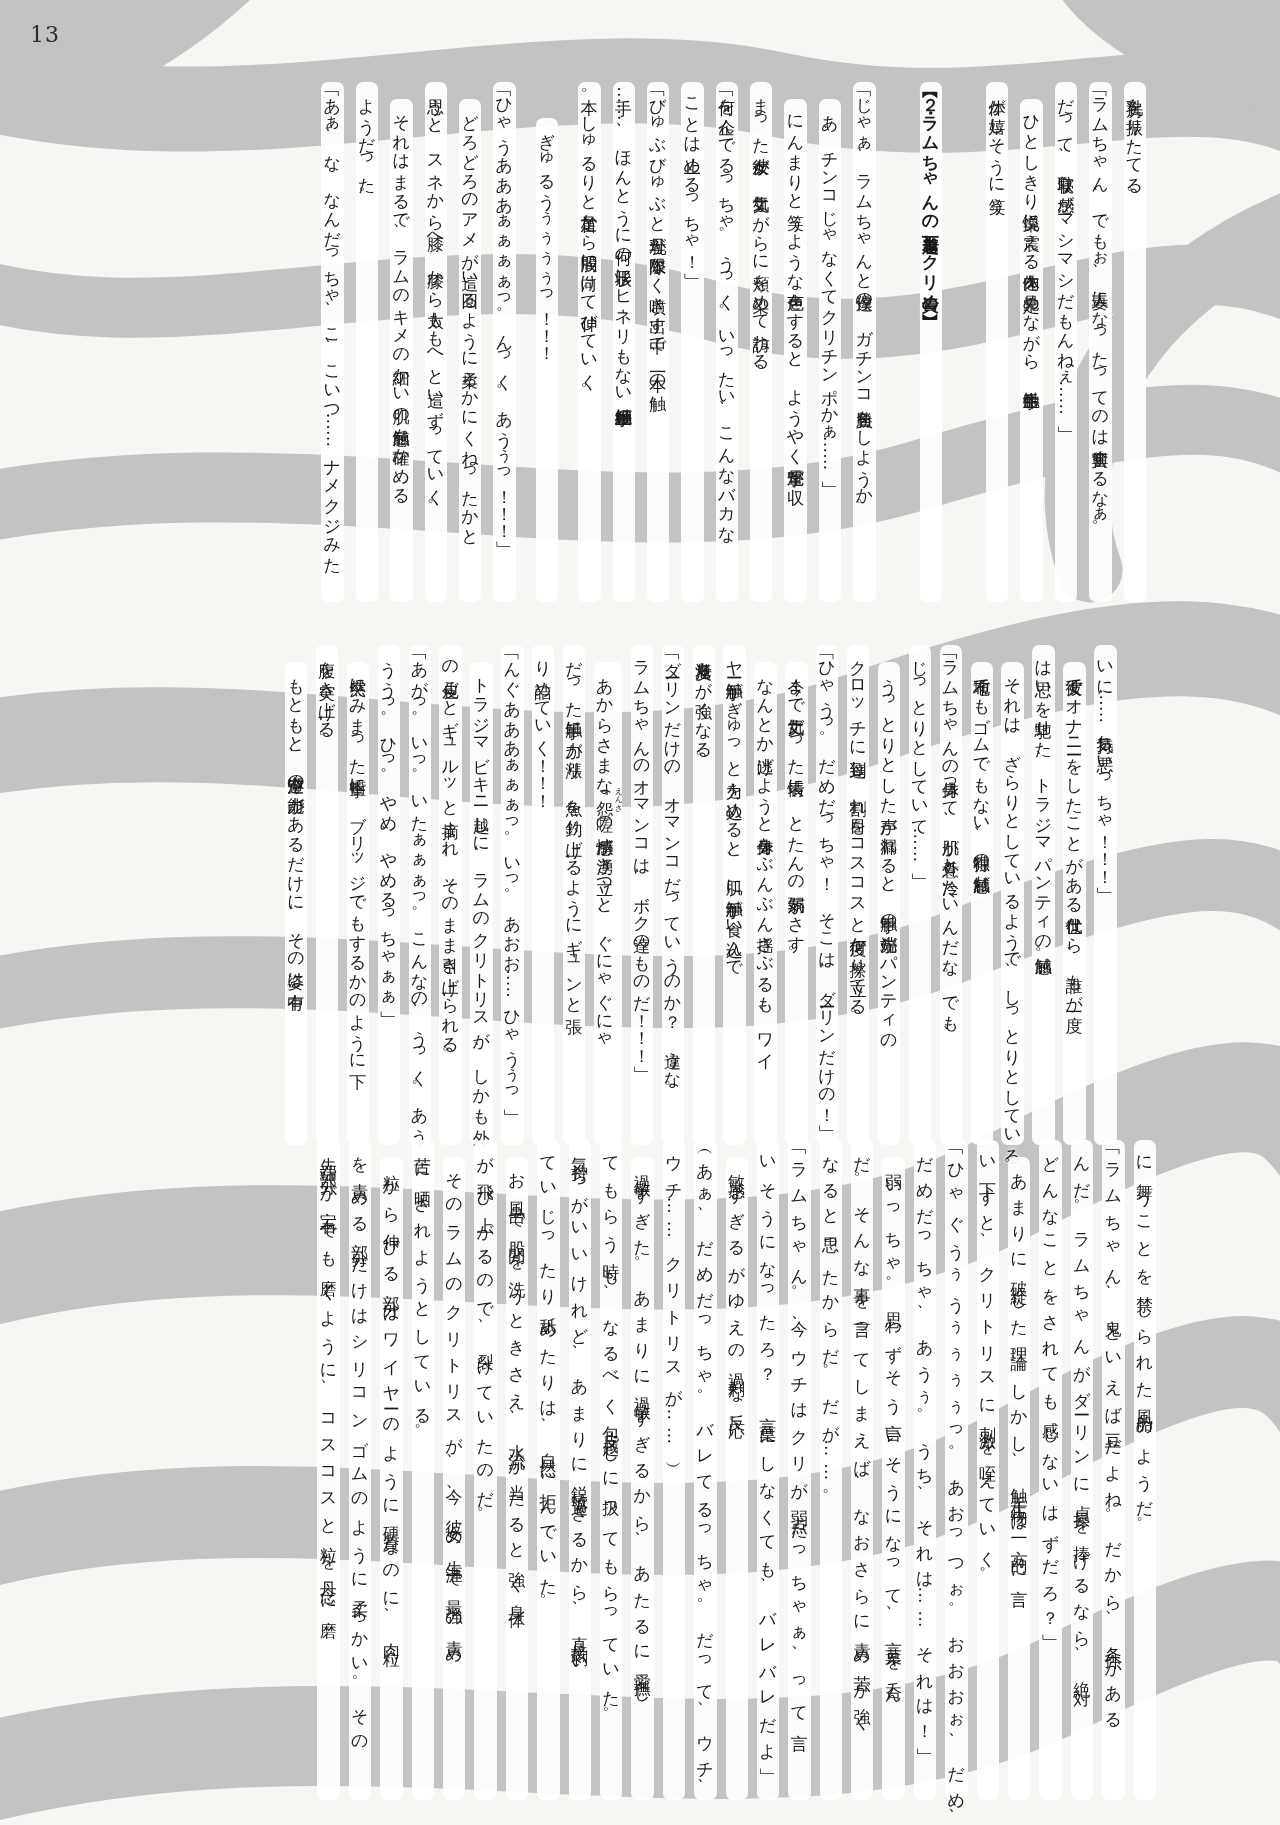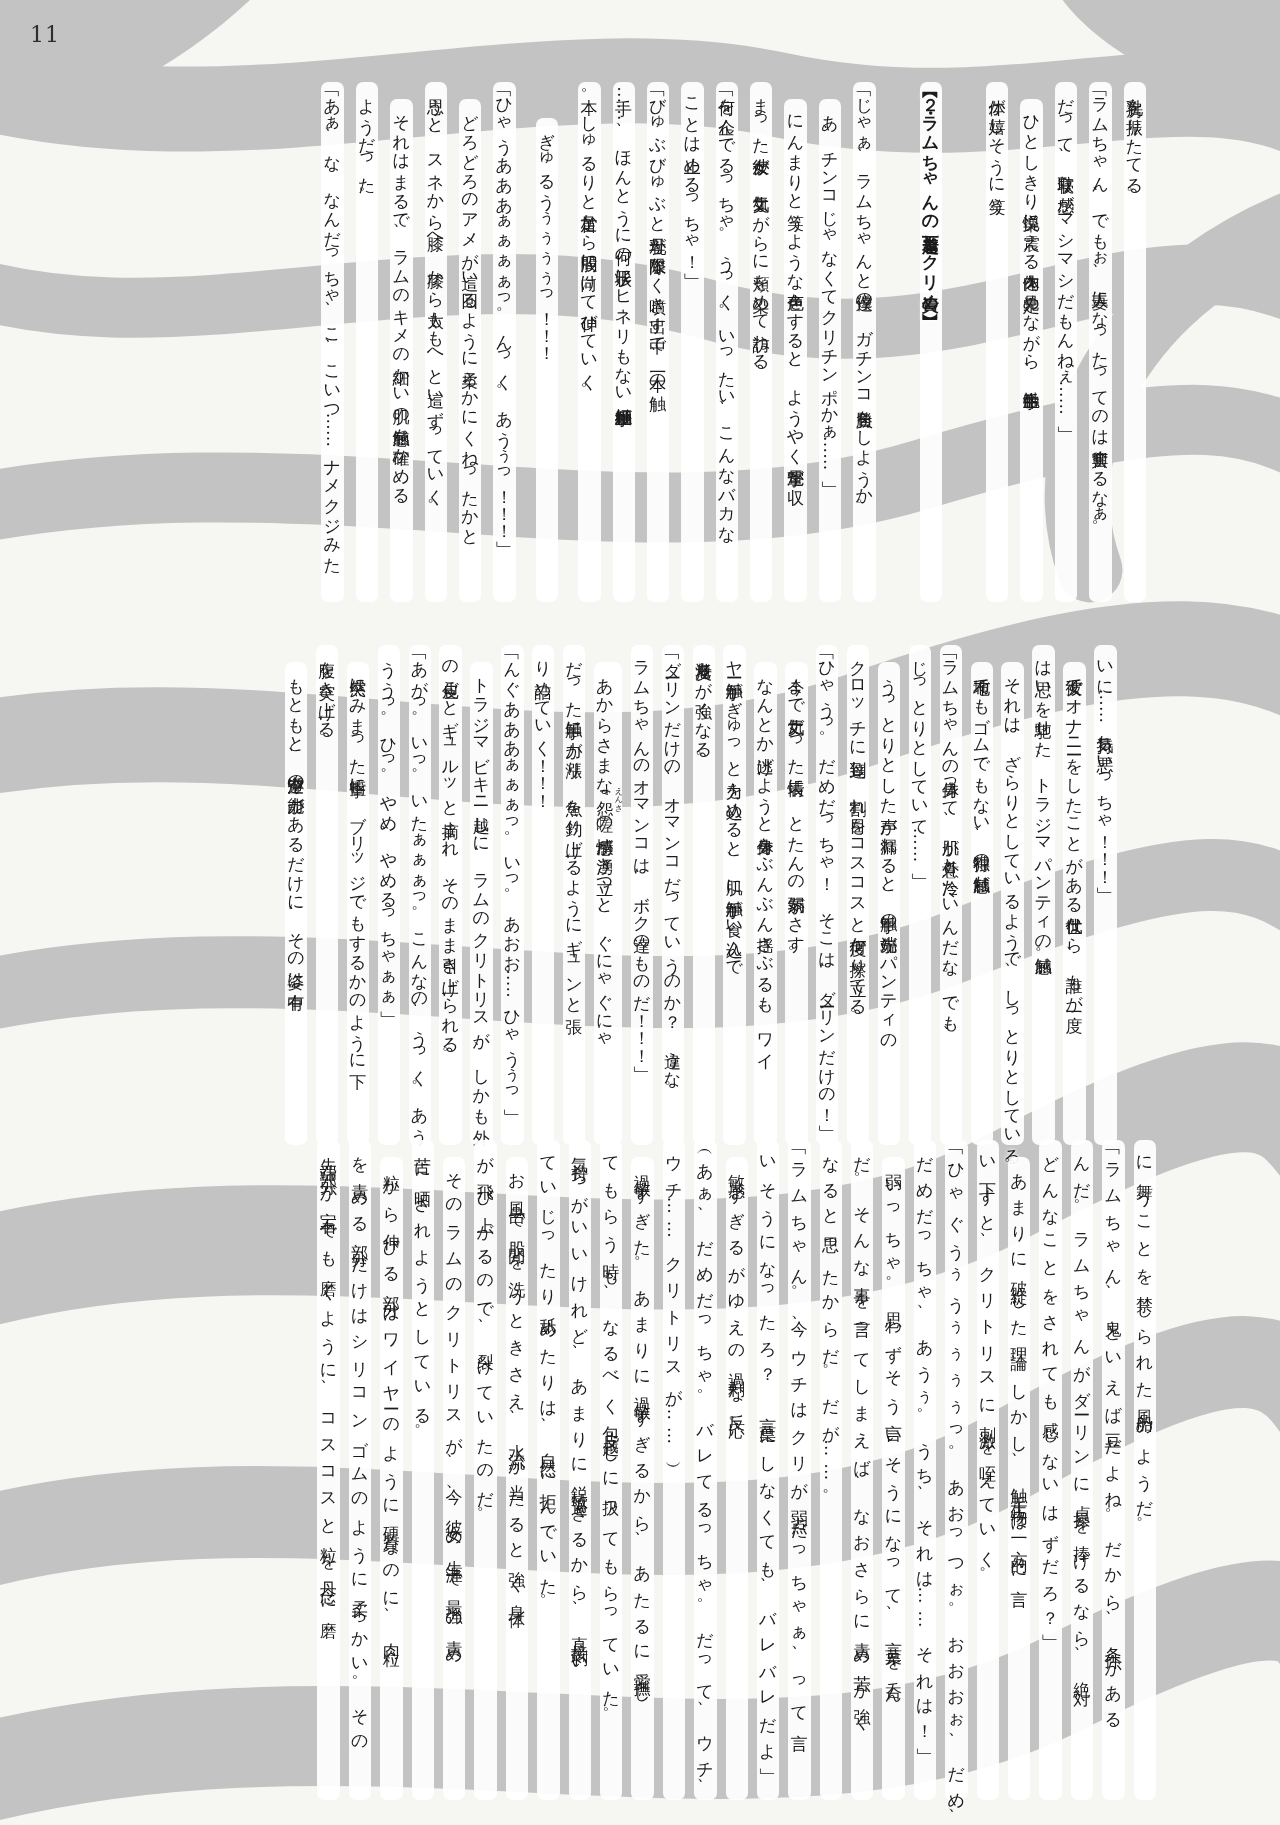--- a/index.html
+++ b/index.html
@@ -63,21 +63,21 @@
       <path d="M-80,1290 C310,1160 710,1345 1010,1185 S1290,1120 1360,1185" stroke-width="110"></path>
       <path d="M-80,1560 C310,1430 710,1625 1010,1455 S1290,1385 1360,1465" stroke-width="92"></path>
       <path d="M-80,1790 C360,1655 760,1835 1060,1685 S1310,1645 1360,1725" stroke-width="100"></path>
     </g>
     <g fill="#c3c3c3">
       <path d="M-20,-20 L270,-20 C190,65 70,125 -20,135 Z"></path>
       <path d="M1300,-20 L1300,120 C1180,100 1080,40 1050,-20 Z"></path>
     </g>
   </svg>
 
-  <div id="page-number">11</div>
+  <div id="page-number">13</div>
 
   <div id="bands">
       <div class="band band-top">
         <p class="col">乳房を振りたてる。</p>
         <p class="col">「ラムちゃん、でもぉ、人妻になったってのは興奮するなぁ。</p>
         <p class="col">だって、寝取り感がマシマシだもんねぇ……」</p>
         <p class="col in1">ひとしきり悦楽に震える肉体を見定めながら、触手生命</p>
         <p class="col">体が嬉しそうに笑う。</p>
         <p class="col heading">【２・ラムちゃんの下着越しクリ責め】</p>
         <p class="col">「じゃぁ、ラムちゃんと僕達の、ガチンコ勝負をしようか。</p>

